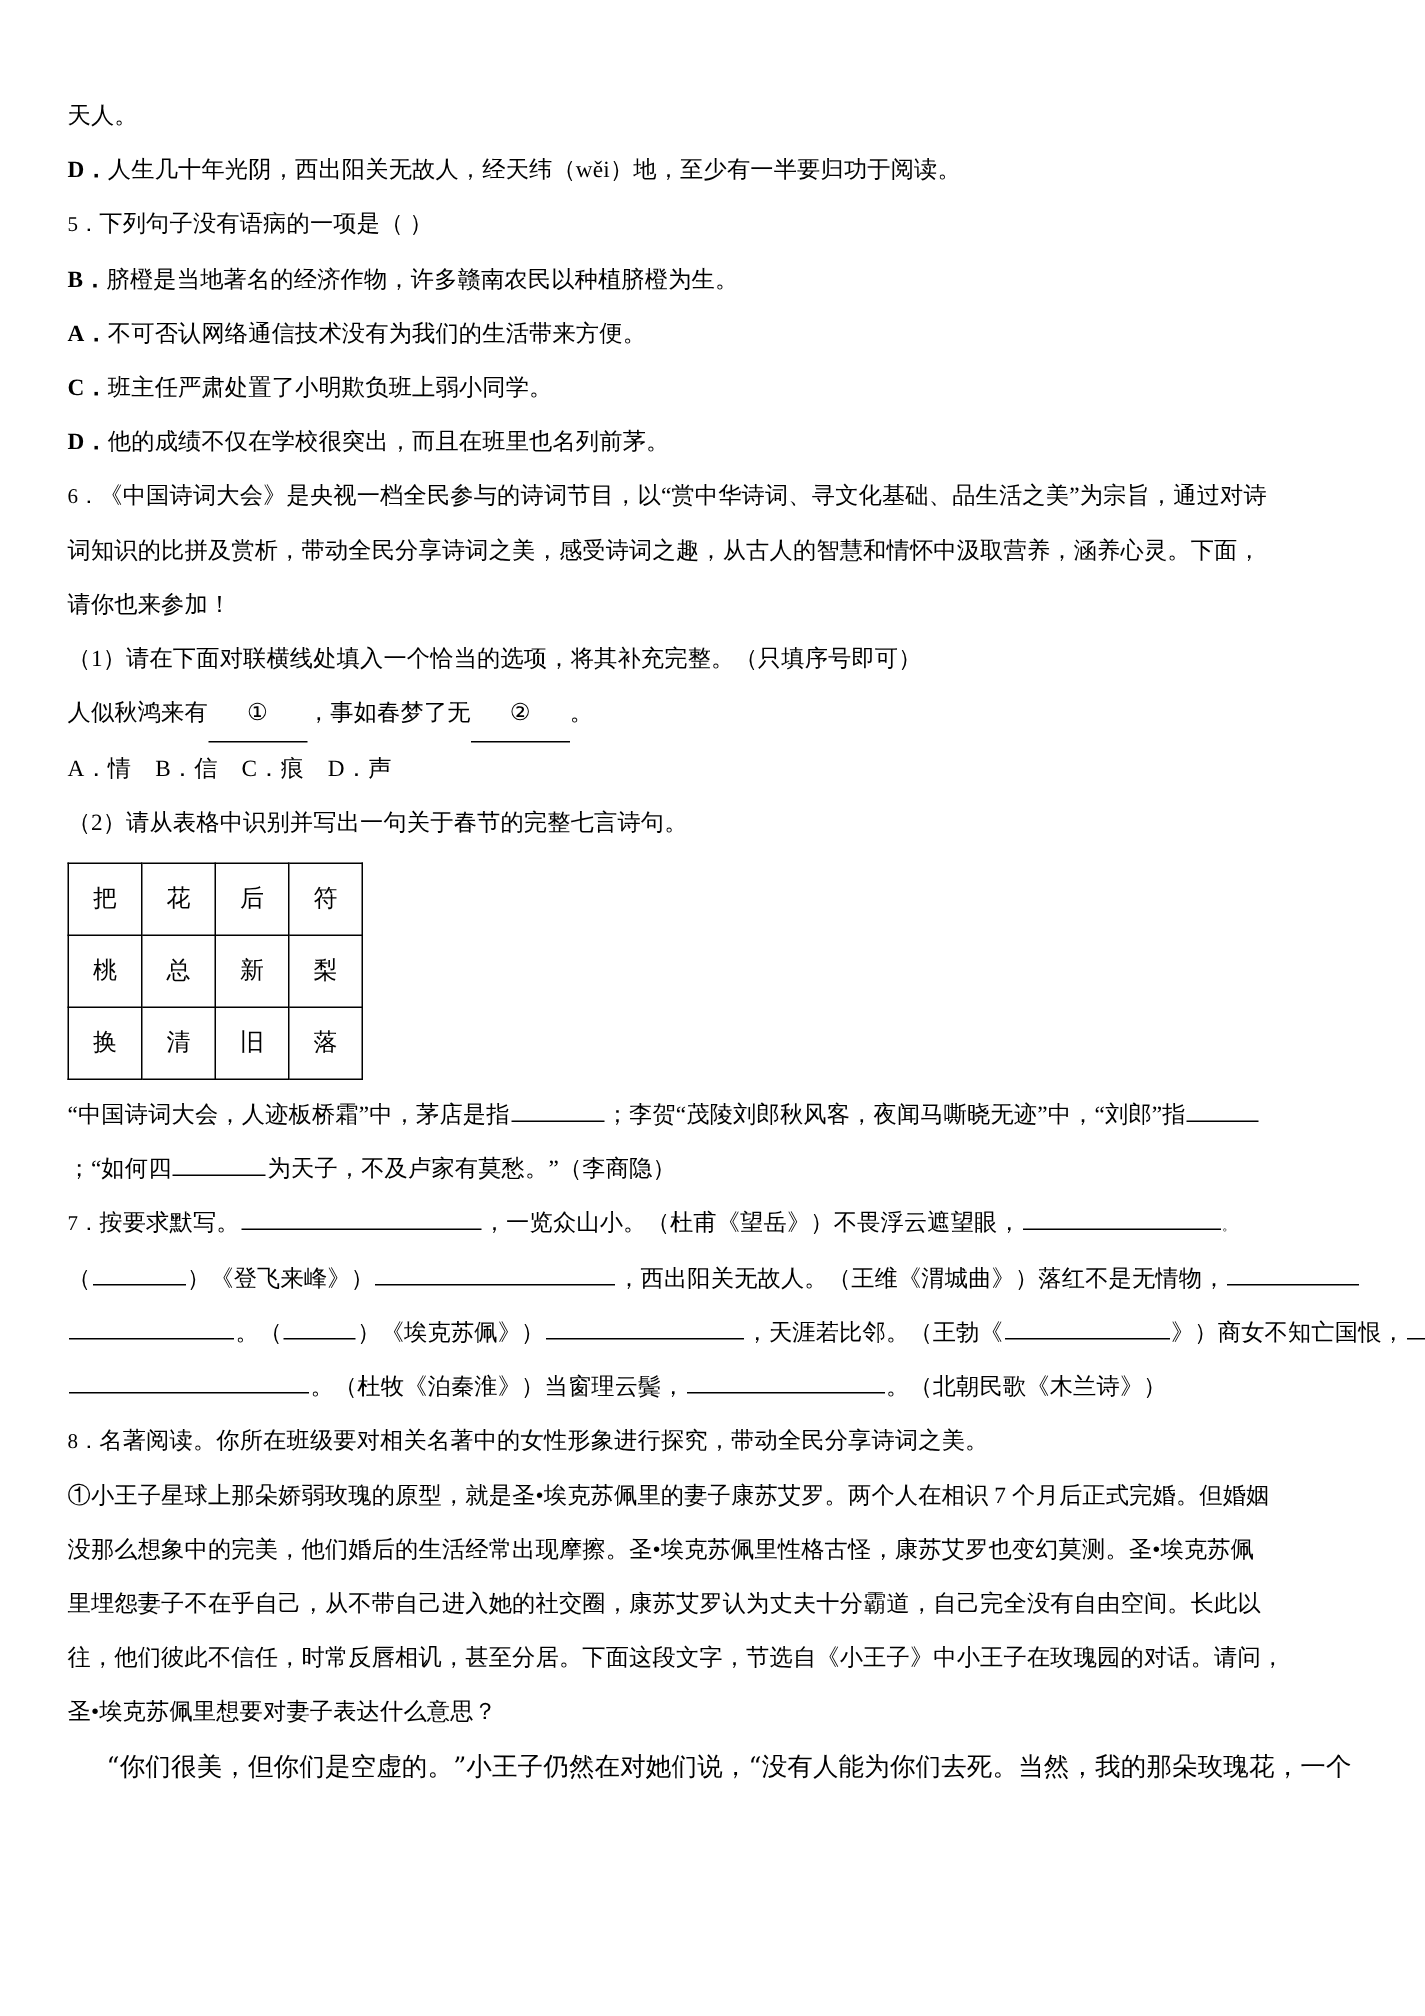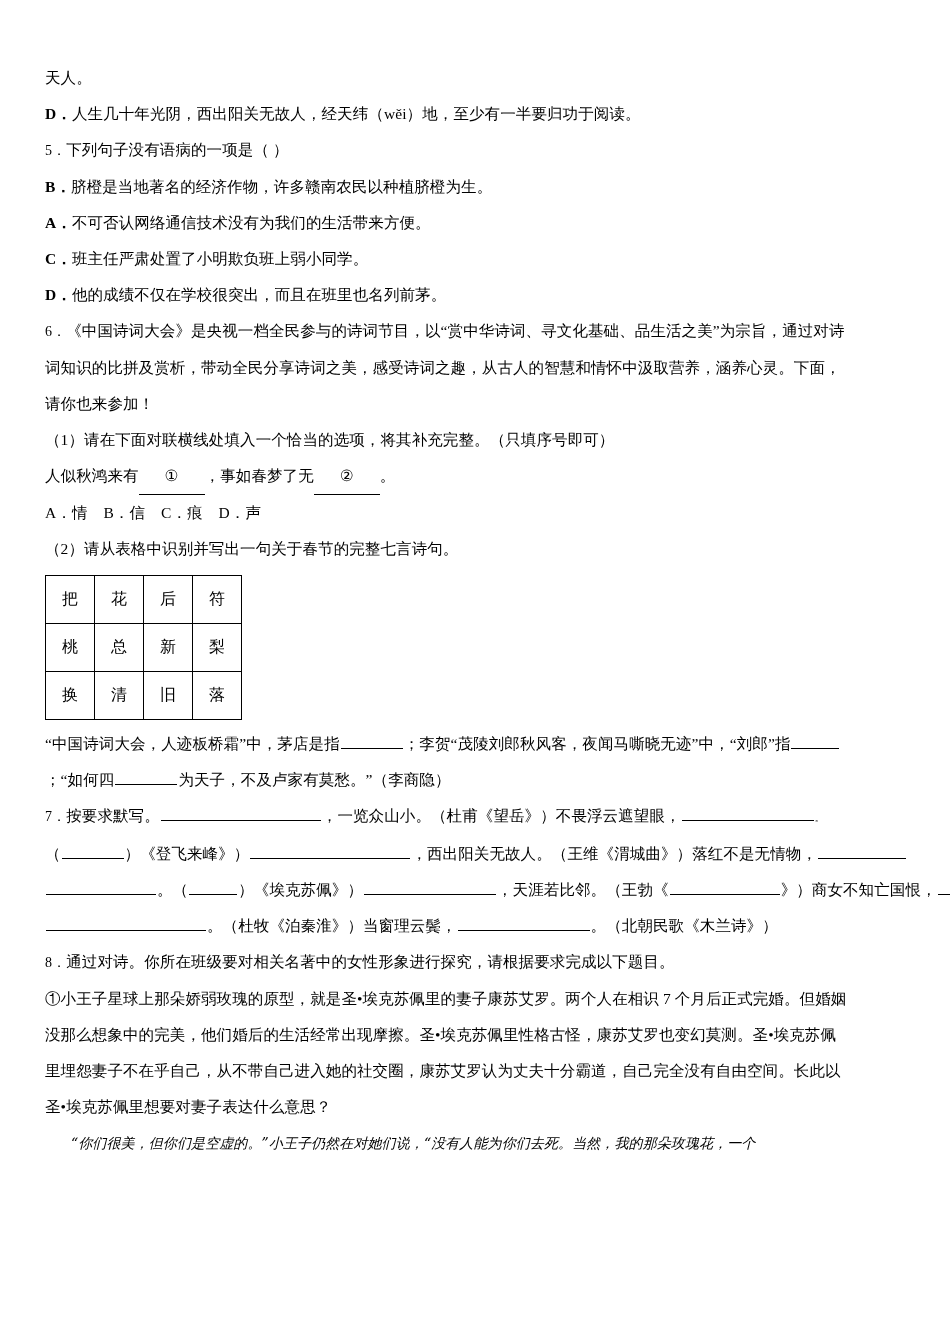--- a/index.html
+++ b/index.html
@@ -69,22 +69,21 @@
     height: 47px;
     border: 1.2px solid #000;
     text-align: center;
     vertical-align: middle;
     font-size: 16px;
     font-family: "Liberation Serif", "DejaVu Serif", serif;
     padding: 0;
   }
   .kai {
     font-family: "DejaVu Serif", "Liberation Serif", serif;
-    font-style: italic;
-    font-size: 14px;
+    font-size: 17px;
   }
 </style>
 </head>
 <body>
 
 <div class="page">
 
   <div class="line">
     <span>天人。</span>
   </div>
@@ -173,30 +172,33 @@
     <span>（</span><span class="blank b-m"></span><span>）《登飞来峰》）</span><span class="blank b-huge"></span><span>，西出阳关无故人。（王维《渭城曲》）落红不是无情物，</span><span class="blank b-l"></span>
   </div>
   <div class="line">
     <span class="blank b-xl"></span><span>。（</span><span class="blank b-s"></span><span>）《埃克苏佩》）</span><span class="blank b-xxl"></span><span>，天涯若比邻。（王勃《</span><span class="blank b-xl"></span><span>》）商女不知亡国恨，</span><span class="blank b-xs"></span>
   </div>
   <div class="line">
     <span class="blank b-huge"></span><span>。（杜牧《泊秦淮》）当窗理云鬓，</span><span class="blank b-xxl"></span><span>。（北朝民歌《木兰诗》）</span>
   </div>
 
   <div class="line">
-    <span class="qnum">8．</span><span>通过对诗。你所在班级要对相关名著中的女性形象进行探究，请根据要求完成以下题目。</span>
+    <span class="qnum">8．</span><span>名著阅读。你所在班级要对相关名著中的女性形象进行探究，带动全民分享诗词之美。</span>
   </div>
   <div class="line">
     <span>①小王子星球上那朵娇弱玫瑰的原型，就是圣•埃克苏佩里的妻子康苏艾罗。两个人在相识 7 个月后正式完婚。但婚姻</span>
   </div>
   <div class="line">
     <span>没那么想象中的完美，他们婚后的生活经常出现摩擦。圣•埃克苏佩里性格古怪，康苏艾罗也变幻莫测。圣•埃克苏佩</span>
   </div>
   <div class="line">
     <span>里埋怨妻子不在乎自己，从不带自己进入她的社交圈，康苏艾罗认为丈夫十分霸道，自己完全没有自由空间。长此以</span>
+  </div>
+  <div class="line">
+    <span>往，他们彼此不信任，时常反唇相讥，甚至分居。下面这段文字，节选自《小王子》中小王子在玫瑰园的对话。请问，</span>
   </div>
   <div class="line">
     <span>圣•埃克苏佩里想要对妻子表达什么意思？</span>
   </div>
 
   <div class="line kai" style="padding-left:26px">
     <span>“你们很美，但你们是空虚的。”小王子仍然在对她们说，“没有人能为你们去死。当然，我的那朵玫瑰花，一个</span>
   </div>
 
 </div>

